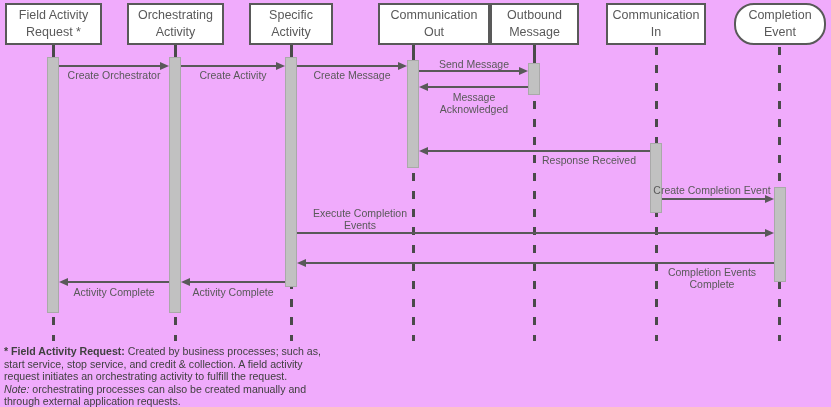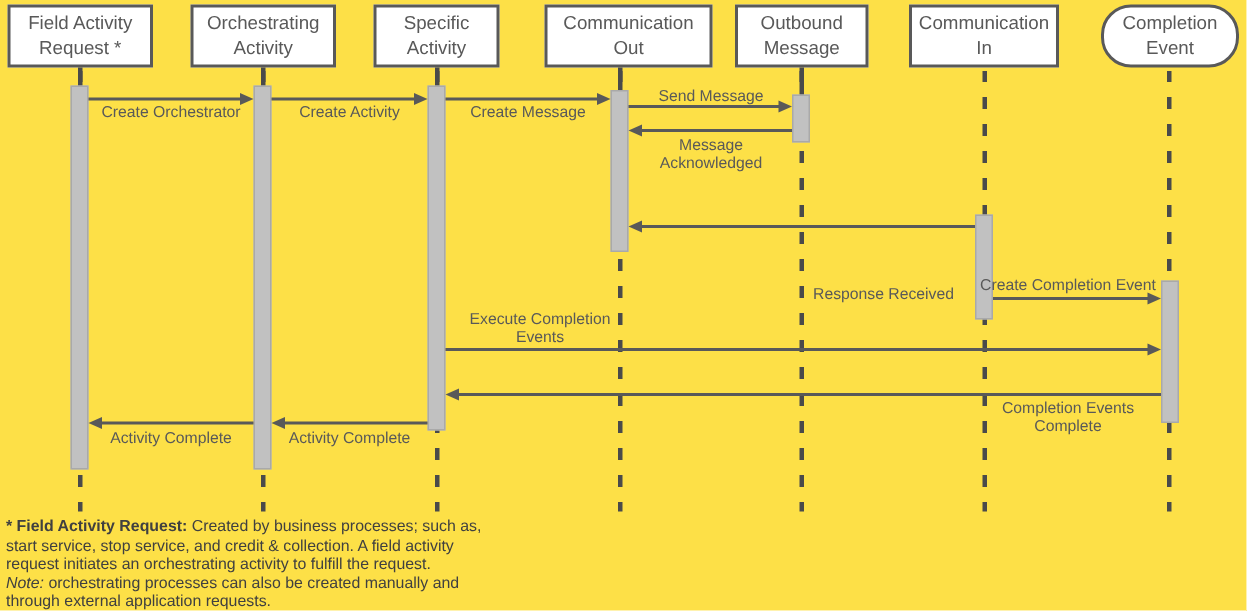--- a/index.html
+++ b/index.html
@@ -1,17 +1,17 @@
 <!DOCTYPE html>
 <html><head>
 <meta charset="utf-8">
 <style>
   html,body{margin:0;padding:0;background:#ffffff;}
   #stage{
-    position:relative;width:831px;height:407px;background:#fde047;overflow:hidden;
+    position:relative;width:831px;height:407px;background:#f0abfc;overflow:hidden;
     font-family:"Liberation Sans", sans-serif;
   }
   .actor-box{
     position:absolute;top:3px;height:42px;box-sizing:border-box;
     border:2px solid #595959;background:#ffffff;color:#595959;
     font-size:12.5px;line-height:17px;
     display:flex;align-items:center;justify-content:center;text-align:center;
     padding:0 2px;
   }
   .lifeline{
@@ -46,21 +46,21 @@
 
   <div class="actor-box" style="left:5px;width:97px;">
       <span>Field Activity Request *</span>
     </div>
   <div class="actor-box" style="left:127px;width:97px;">
       <span>Orchestrating Activity</span>
     </div>
   <div class="actor-box" style="left:249px;width:84px;justify-content:center;">
       <span>Specific Activity</span>
     </div>
-  <div class="actor-box" style="left:363px;width:112px;">
+  <div class="actor-box" style="left:378px;width:112px;">
       <span>Communication Out</span>
     </div>
   <div class="actor-box" style="left:490px;width:89px;">
       <span>Outbound Message</span>
     </div>
   <div class="actor-box" style="left:606px;width:100px;">
       <span>Communication In</span>
     </div>
   <div class="actor-box" style="left:734px;width:92px;border-radius:20px;">
       <span>Completion Event</span>
@@ -103,21 +103,21 @@
   <div class="mline" style="left:419px;top:70px;width:101px;"></div>
   <div class="ah right" style="left:519px;top:66.5px;"></div>
   <div class="mlabel" style="left:474px;top:58px;">Send Message</div>
 
   <div class="mline" style="left:428px;top:86px;width:100px;"></div>
   <div class="ah left" style="left:419px;top:82.5px;"></div>
   <div class="mlabel wrap" style="left:474px;top:91px;width:96px;">Message Acknowledged</div>
 
   <div class="mline" style="left:428px;top:150px;width:222px;"></div>
   <div class="ah left" style="left:419px;top:146.5px;"></div>
-  <div class="mlabel" style="left:589px;top:154px;margin-top:36px;">Response Received</div>
+  <div class="mlabel" style="left:589px;top:154px;">Response Received</div>
 
   <div class="mline" style="left:662px;top:198px;width:104px;"></div>
   <div class="ah right" style="left:765px;top:194.5px;"></div>
   <div class="mlabel" style="left:712px;top:184px;">Create Completion Event</div>
 
   <div class="mline" style="left:297px;top:232px;width:469px;"></div>
   <div class="ah right" style="left:765px;top:228.5px;"></div>
   <div class="mlabel wrap" style="left:360px;top:207px;width:116px;">Execute Completion Events</div>
 
   <div class="mline" style="left:306px;top:262px;width:468px;"></div>

